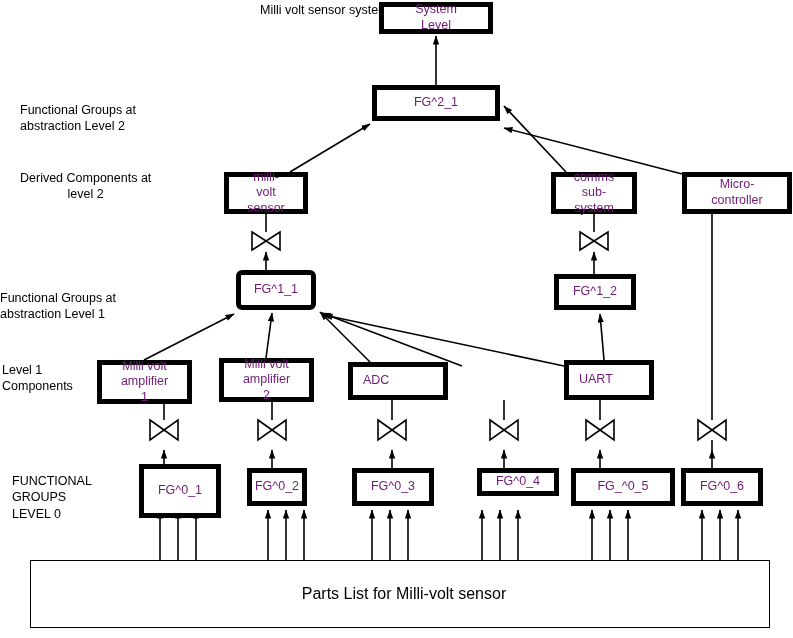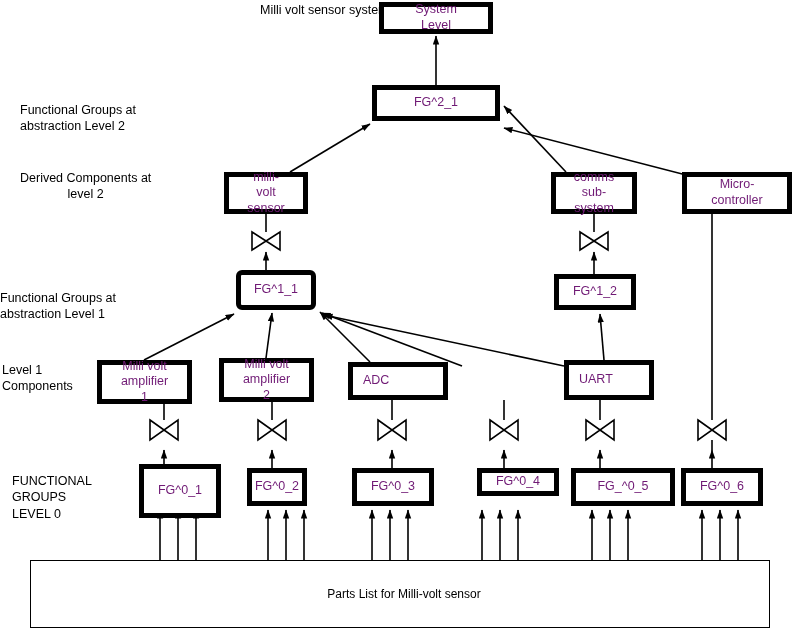--- a/index.html
+++ b/index.html
@@ -48,21 +48,21 @@
     z-index: 3;
   }
   .partslist {
     position: absolute;
     box-sizing: border-box;
     border: 1px solid #000000;
     background: #ffffff;
     display: flex;
     align-items: center;
     justify-content: center;
-    font-size: 12px;
+    font-size: 16px;
     z-index: 3;
     padding-left: 8px;
   }
 </style>
 </head>
 <body>
 
 <div id="canvas">
 
   <svg class="svg-layer" viewBox="0 0 793 638">

